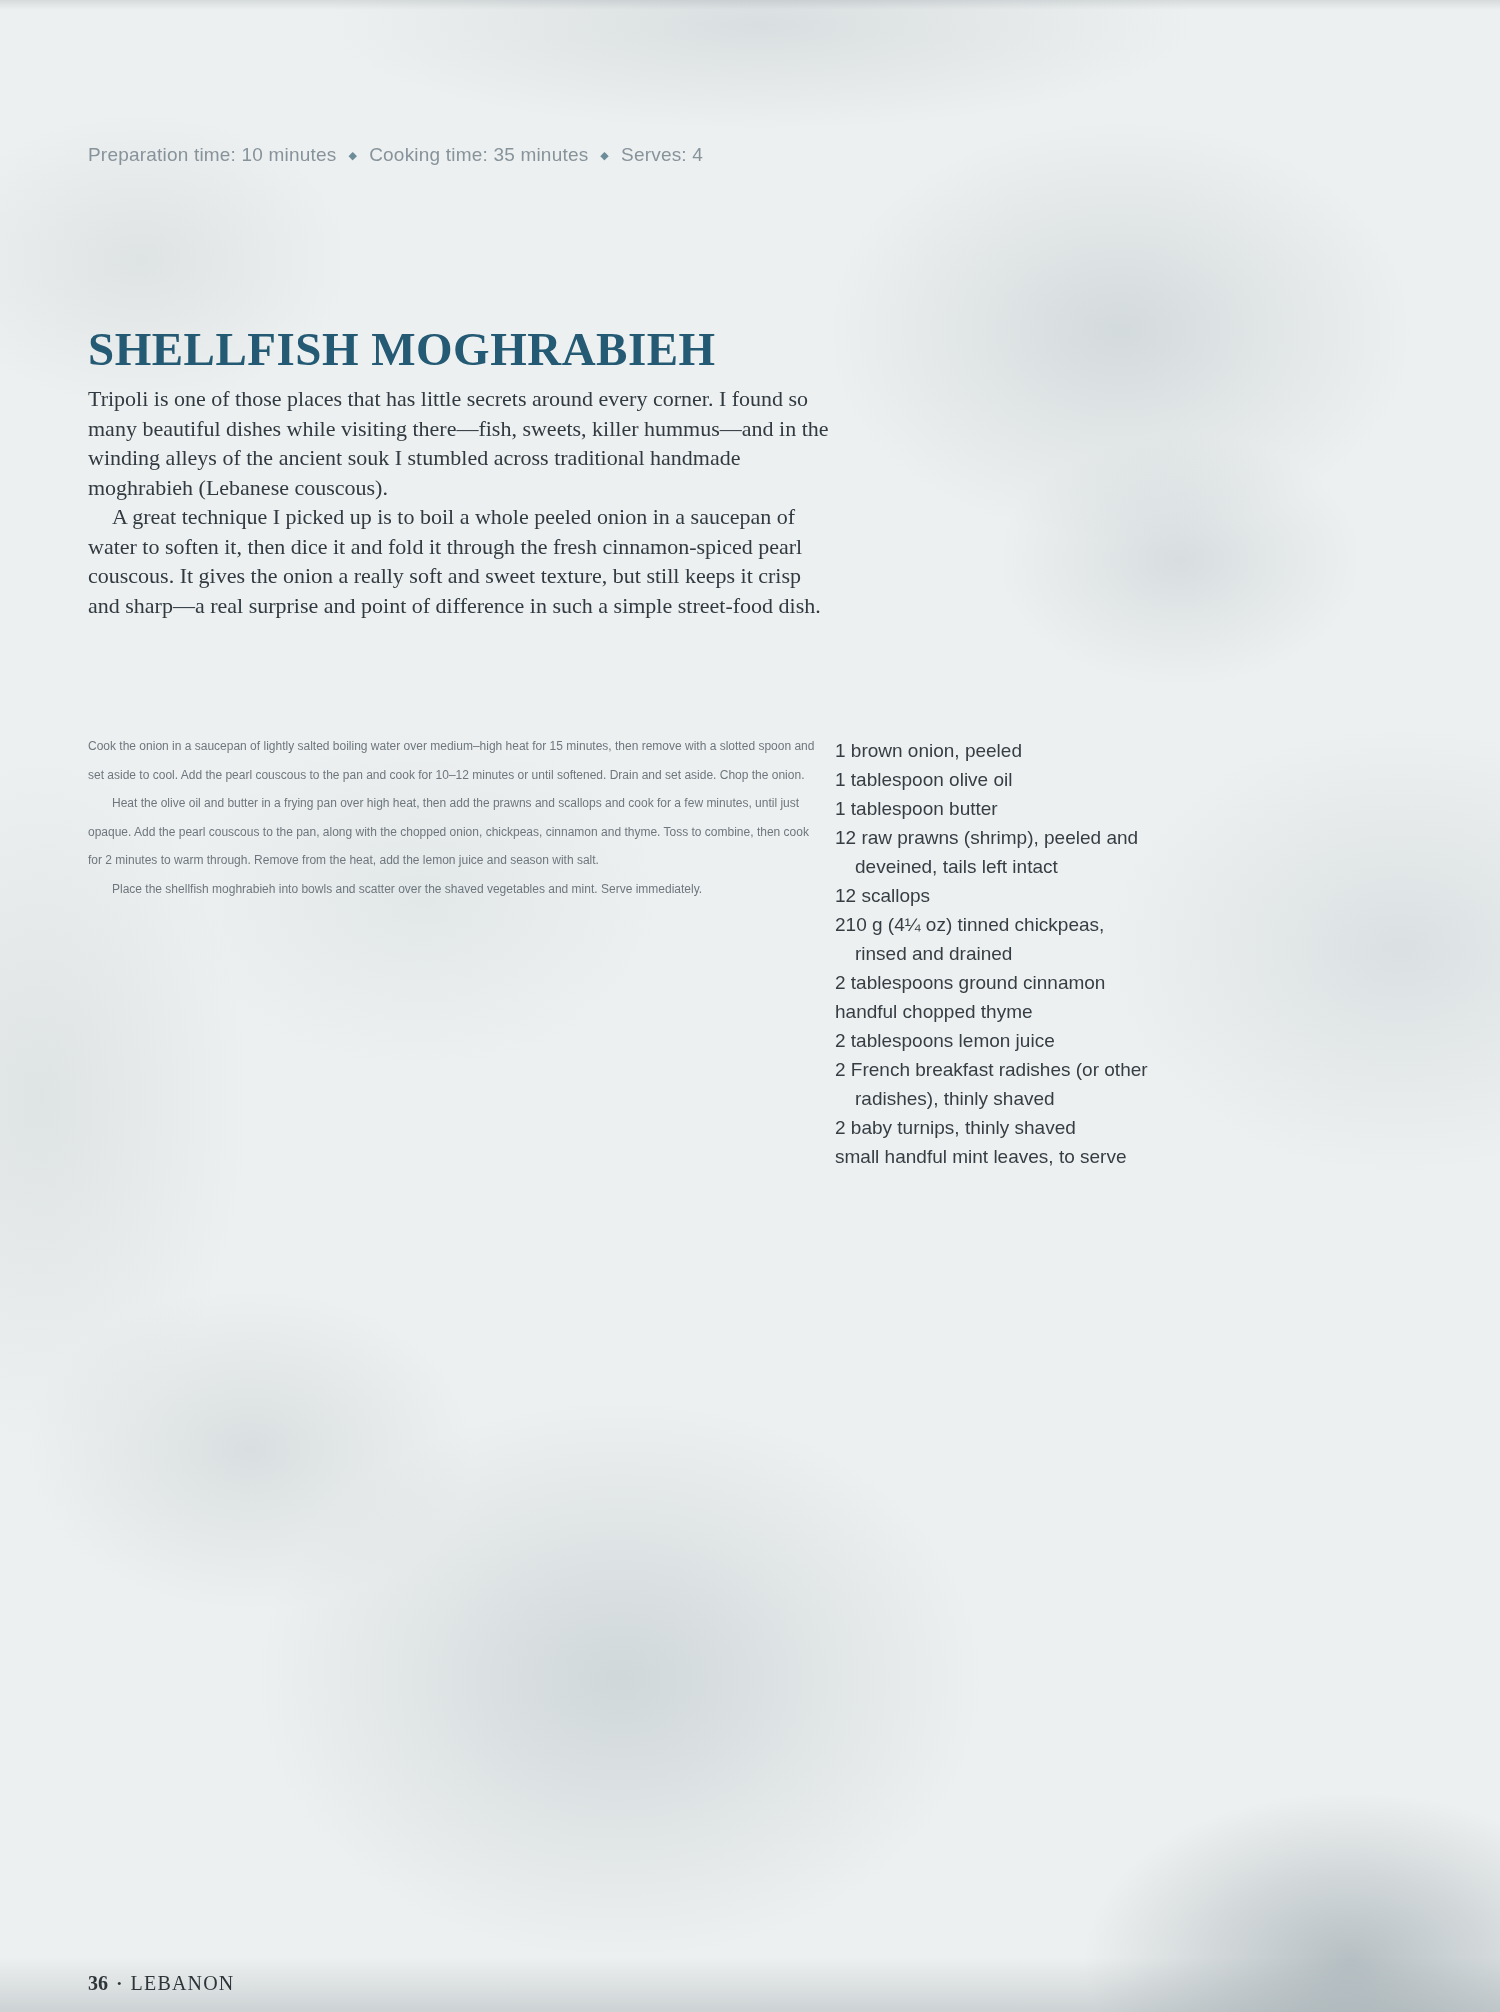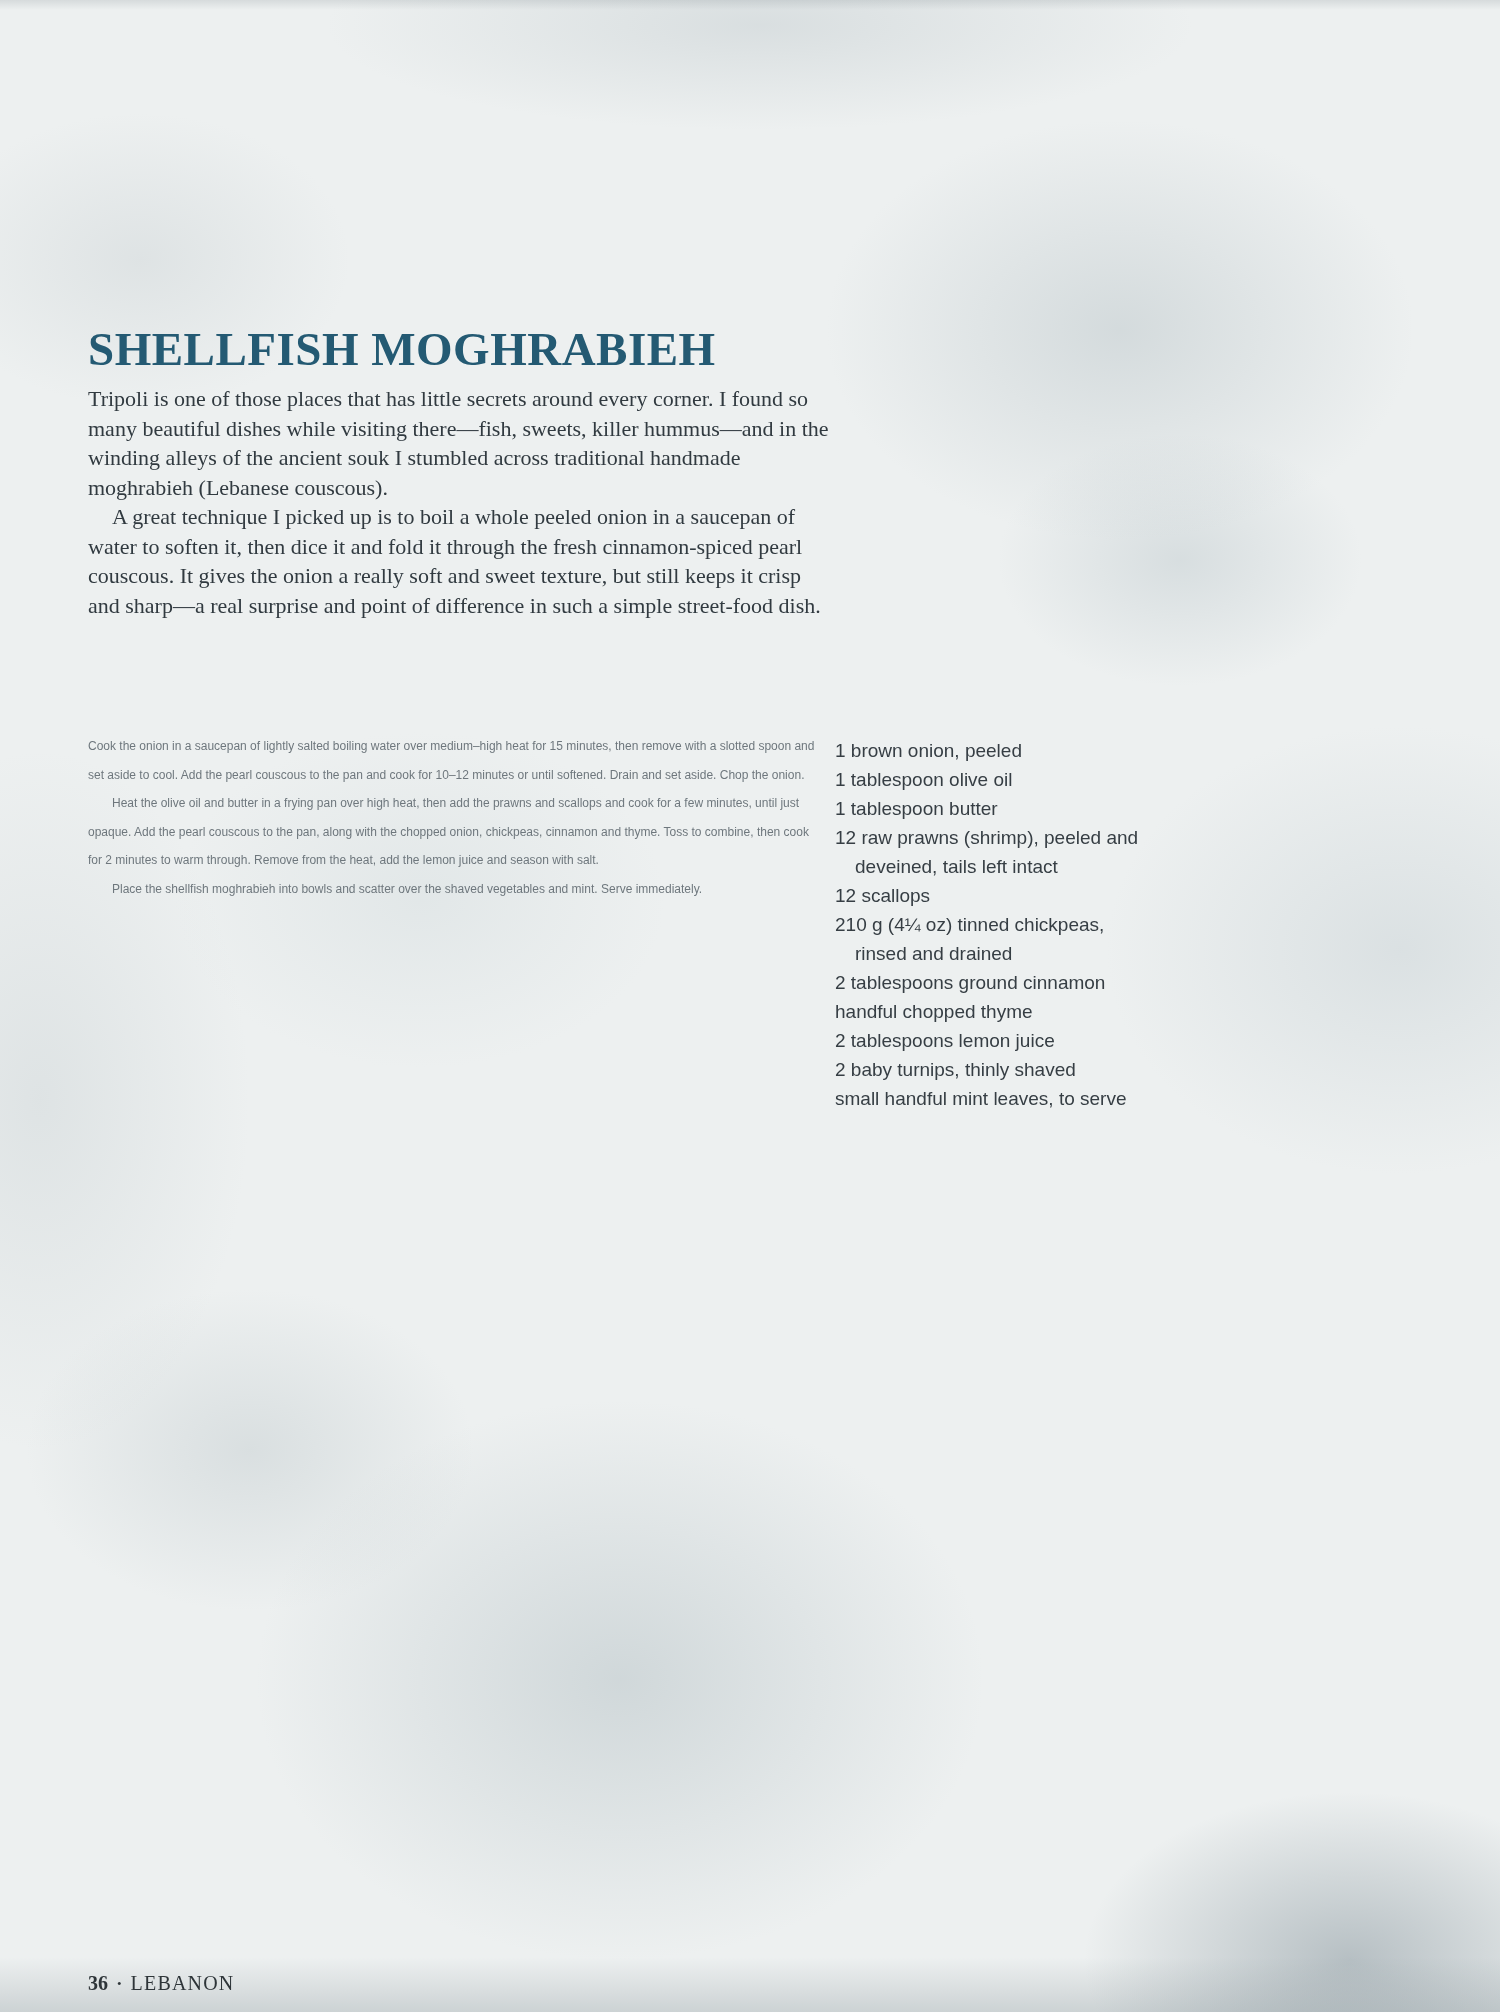--- a/index.html
+++ b/index.html
@@ -67,20 +67,23 @@
   }
   .footer .pagenum{font-weight:700;}
   .footer .footdot{font-size:13px; margin:0 9px; vertical-align:2px; color:#2e3539;}
   .footer .section{letter-spacing:1.2px;}
 </style>
 </head>
 <body>
 
 <div class="page">
 
+  <div class="meta">
+    <span>Preparation time: 10 minutes</span><span class="diamond">◆</span><span>Cooking time: 35 minutes</span><span class="diamond">◆</span><span>Serves: 4</span>
+  </div>
 
   <h1 class="title">SHELLFISH MOGHRABIEH</h1>
 
   <div class="intro">
     <p>Tripoli is one of those places that has little secrets around every corner. I found so many beautiful dishes while visiting there—fish, sweets, killer hummus—and in the winding alleys of the ancient souk I stumbled across traditional handmade moghrabieh (Lebanese couscous).</p>
     <p class="indent">A great technique I picked up is to boil a whole peeled onion in a saucepan of water to soften it, then dice it and fold it through the fresh cinnamon-spiced pearl couscous. It gives the onion a really soft and sweet texture, but still keeps it crisp and sharp—a real surprise and point of difference in such a simple street-food dish.</p>
   </div>
 
   <div class="method">
     <p>Cook the onion in a saucepan of lightly salted boiling water over medium–high heat for 15 minutes, then remove with a slotted spoon and set aside to cool. Add the pearl couscous to the pan and cook for 10–12 minutes or until softened. Drain and set aside. Chop the onion.</p>
@@ -91,20 +94,21 @@
   <ul class="ingredients">
     <li>1 brown onion, peeled</li>
     <li>1 tablespoon olive oil</li>
     <li>1 tablespoon butter</li>
     <li>12 raw prawns (shrimp), peeled and deveined, tails left intact</li>
     <li>12 scallops</li>
     <li>210 g (4¼ oz) tinned chickpeas, rinsed and drained</li>
     <li>2 tablespoons ground cinnamon</li>
     <li>handful chopped thyme</li>
     <li>2 tablespoons lemon juice</li>
+    <li>2 French breakfast radishes (or other radishes), thinly shaved</li>
     <li>2 baby turnips, thinly shaved</li>
     <li>small handful mint leaves, to serve</li>
   </ul>
 
   <div class="footer">
     <span class="pagenum">36</span><span class="footdot">•</span><span class="section">LEBANON</span>
   </div>
 
 </div>
 

